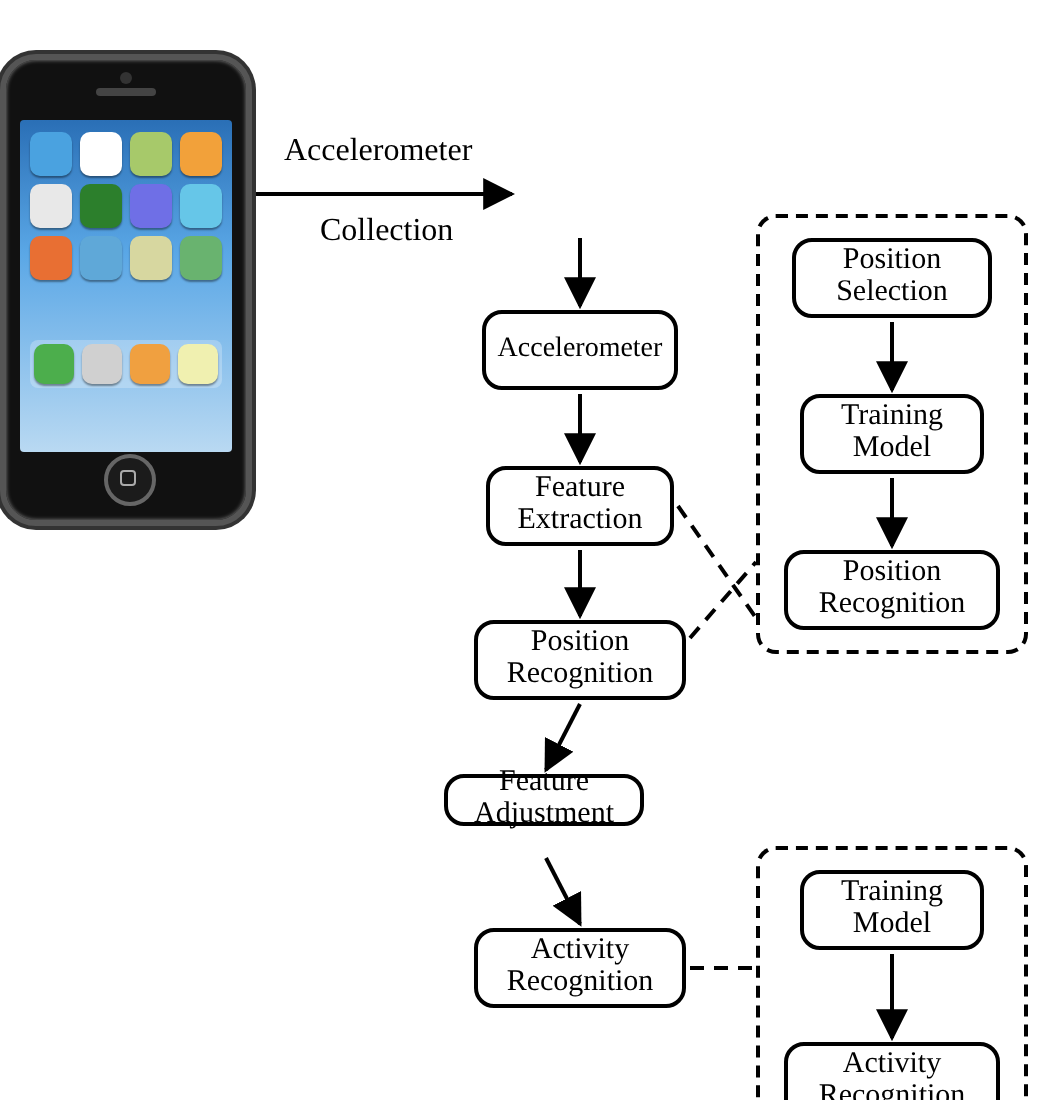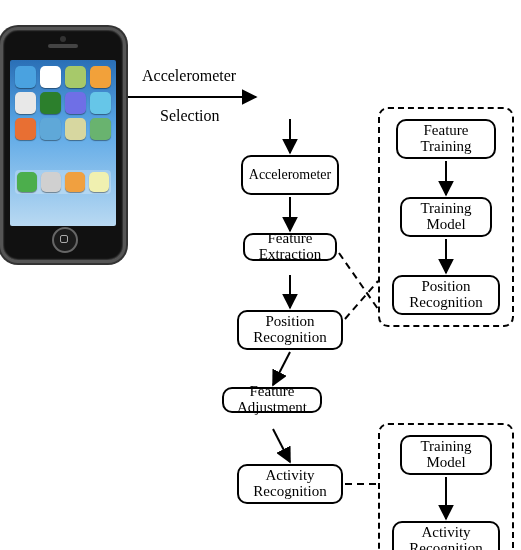--- a/index.html
+++ b/index.html
@@ -153,32 +153,32 @@
           <div class="app" style="height: 20px; background: rgb(76, 174, 76);"></div>
           <div class="app" style="height: 20px; background: rgb(208, 208, 208);"></div>
           <div class="app" style="height: 20px; background: rgb(240, 160, 64);"></div>
           <div class="app" style="height: 20px; background: rgb(240, 240, 176);"></div>
         </div>
       </div>
     <div class="home"></div>
   </div>
 
   <div class="label" style="left:142px; top:40px;">Accelerometer</div>
-  <div class="label" style="left:160px; top:80px;">Selection</div>
+  <div class="label" style="left:160px; top:80px;">Collection</div>
 
   <div class="box" style="left:241px; top:128px; width:98px; height:40px; font-size:14px;">Accelerometer</div>
-  <div class="box" style="left:243px; top:206px; width:94px; height:28px;font-family:Liberation Serif, serif;">Feature Extraction</div>
+  <div class="box" style="left:243px; top:206px; width:94px; height:40px;font-family:Liberation Serif, serif;">Feature Extraction</div>
   <div class="box" style="left:237px; top:283px; width:106px; height:40px;">Position Recognition</div>
   <div class="box" style="left:222px; top:360px; width:100px; height:26px;">Feature Adjustment</div>
   <div class="box" style="left:237px; top:437px; width:106px; height:40px;">Activity Recognition</div>
 
   <div class="panel" style="left:378px; top:80px; width:136px; height:220px;"></div>
   <div class="panel" style="left:378px; top:396px; width:136px; height:150px;"></div>
 
-  <div class="box" style="left:396px; top:92px; width:100px; height:40px;">Feature Training</div>
+  <div class="box" style="left:396px; top:92px; width:100px; height:40px;">Position Selection</div>
   <div class="box" style="left:400px; top:170px; width:92px; height:40px;">Training Model</div>
   <div class="box" style="left:392px; top:248px; width:108px; height:40px;">Position Recognition</div>
 
   <div class="box" style="left:400px; top:408px; width:92px; height:40px;">Training Model</div>
   <div class="box" style="left:392px; top:494px; width:108px; height:40px;">Activity Recognition</div>
 
   <svg class="overlay">
     <defs>
       <marker id="ah" viewBox="0 0 10 10" refX="9" refY="5" markerWidth="8" markerHeight="8" orient="auto-start-reverse">
         <path d="M 0 0 L 10 5 L 0 10 z" fill="#000"></path>

